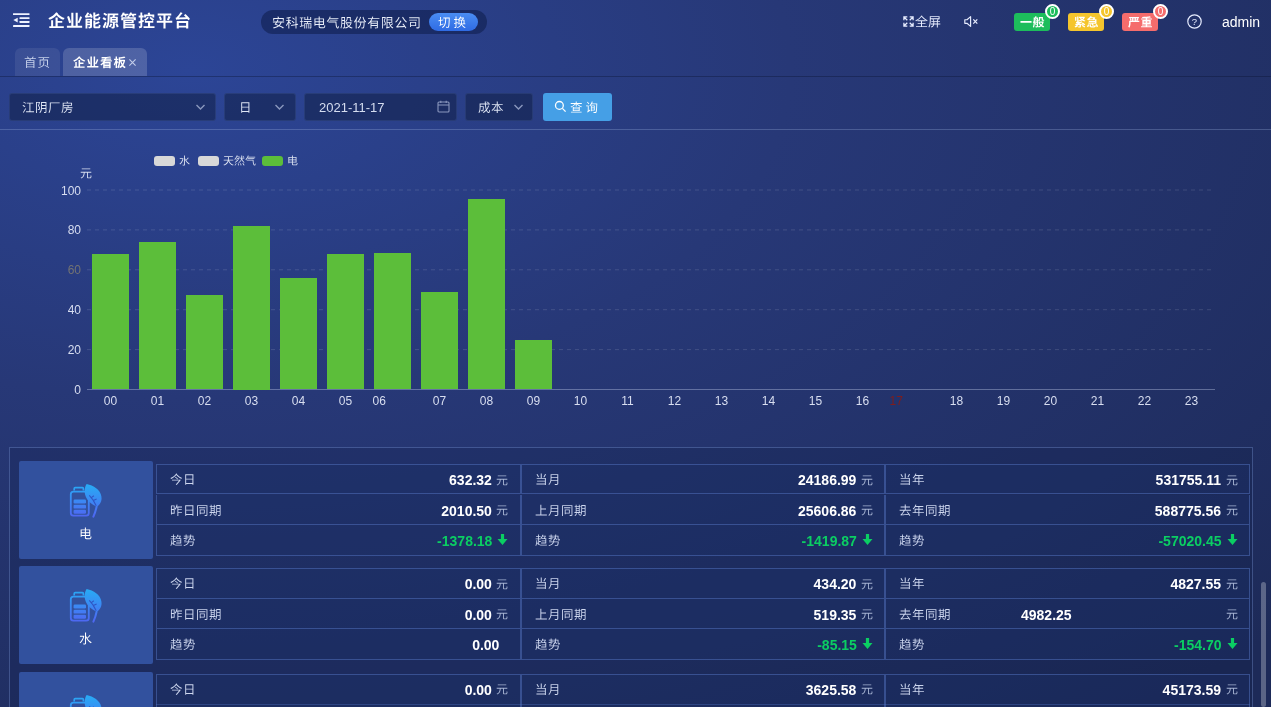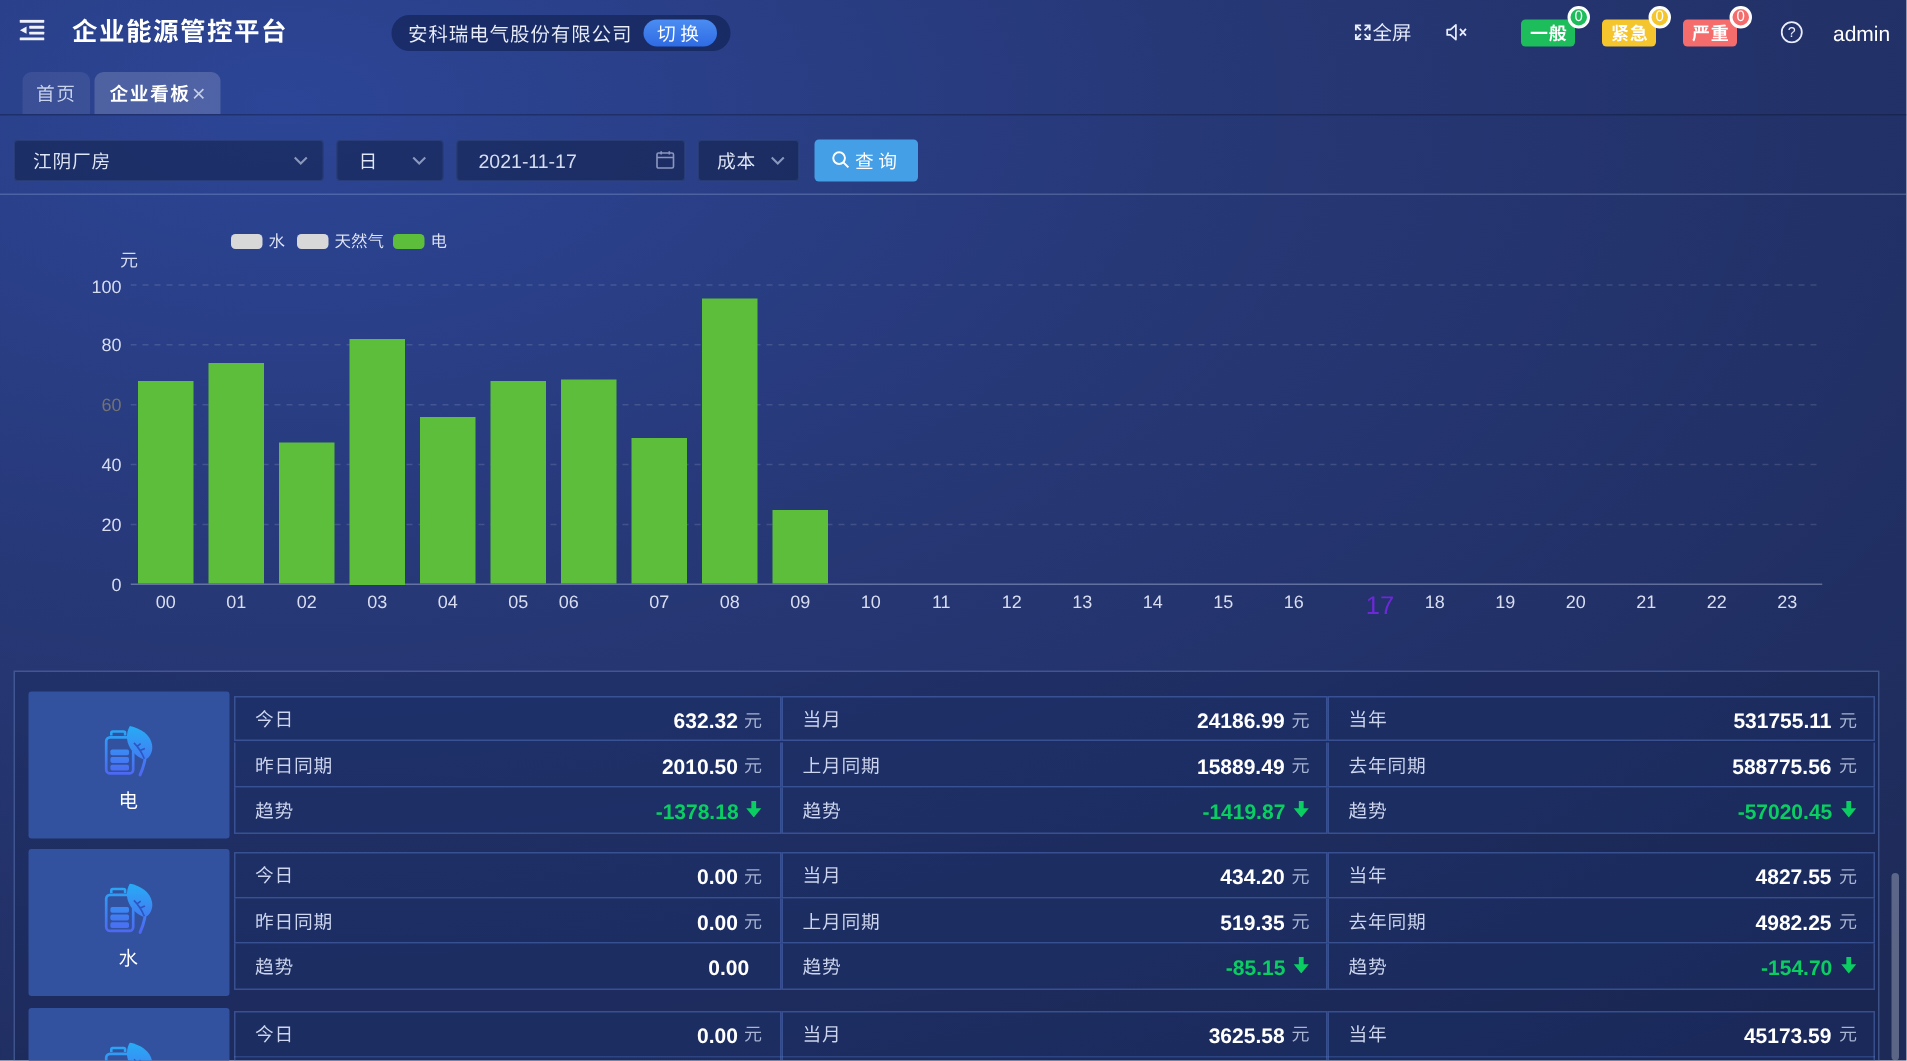--- a/index.html
+++ b/index.html
@@ -193,21 +193,21 @@
 <div class="abs" style="left:468.0px;top:199.4px;width:37px;height:190.1px;background:#5cbe3a"></div>
 <div class="abs num" style="left:513.5px;top:393.5px;width:40px;text-align:center;font-size:12px;color:#d8def0">09</div>
 <div class="abs" style="left:515.0px;top:340.4px;width:37px;height:49.1px;background:#5cbe3a"></div>
 <div class="abs num" style="left:560.5px;top:393.5px;width:40px;text-align:center;font-size:12px;color:#d8def0">10</div>
 <div class="abs num" style="left:607.5px;top:393.5px;width:40px;text-align:center;font-size:12px;color:#d8def0">11</div>
 <div class="abs num" style="left:654.5px;top:393.5px;width:40px;text-align:center;font-size:12px;color:#d8def0">12</div>
 <div class="abs num" style="left:701.5px;top:393.5px;width:40px;text-align:center;font-size:12px;color:#d8def0">13</div>
 <div class="abs num" style="left:748.5px;top:393.5px;width:40px;text-align:center;font-size:12px;color:#d8def0">14</div>
 <div class="abs num" style="left:795.5px;top:393.5px;width:40px;text-align:center;font-size:12px;color:#d8def0">15</div>
 <div class="abs num" style="left:842.5px;top:393.5px;width:40px;text-align:center;font-size:12px;color:#d8def0">16</div>
-<div class="abs num" style="left:889.5px;top:393.5px;width:40px;text-align:right;font-size:17px;color:#6d28d9">17</div>
+<div class="abs num" style="left:889.5px;top:393.5px;width:40px;text-align:left;font-size:12px;color:#7f1d1d">17</div>
 <div class="abs num" style="left:936.5px;top:393.5px;width:40px;text-align:center;font-size:12px;color:#d8def0">18</div>
 <div class="abs num" style="left:983.5px;top:393.5px;width:40px;text-align:center;font-size:12px;color:#d8def0">19</div>
 <div class="abs num" style="left:1030.5px;top:393.5px;width:40px;text-align:center;font-size:12px;color:#d8def0">20</div>
 <div class="abs num" style="left:1077.5px;top:393.5px;width:40px;text-align:center;font-size:12px;color:#d8def0">21</div>
 <div class="abs num" style="left:1124.5px;top:393.5px;width:40px;text-align:center;font-size:12px;color:#d8def0">22</div>
 <div class="abs num" style="left:1171.5px;top:393.5px;width:40px;text-align:center;font-size:12px;color:#d8def0">23</div>
 <div class="abs" style="left:9px;top:447px;width:1244px;height:261px;border:1px solid rgba(120,150,215,0.38);background:rgba(10,20,52,0.15)"></div>
 <div class="abs" style="left:18.5px;top:461px;width:134.5px;height:98px;background:#32519e;border-radius:2px"></div>
 <svg class="abs" style="left:69px;top:484px" width="34" height="34" viewBox="0 0 34 34">
     <defs>
@@ -260,21 +260,21 @@
     <use href="#t_yuan" fill="#a8b5d4"></use>
   </svg>
 <div class="abs num" style="left:291.9px;top:502.5px;width:200px;text-align:right;font-size:14px;font-weight:bold;color:#fff">2010.50</div>
 <div class="abs" style="left:520.9px;top:494.5px;width:364.6px;height:30.3px;border:1px solid rgba(90,125,205,0.45);border-top:none;background:rgba(30,48,105,0.35)"></div>
 <svg style="position:absolute;left:534.8666666666667px;top:503.5px;overflow:visible" width="53" height="14">
     <use href="#t_shangyue" fill="#cdd6ee"></use>
   </svg>
 <svg style="position:absolute;left:860.9333333333334px;top:504.0px;overflow:visible" width="14" height="14">
     <use href="#t_yuan" fill="#a8b5d4"></use>
   </svg>
-<div class="abs num" style="left:656.4px;top:502.5px;width:200px;text-align:right;font-size:14px;font-weight:bold;color:#fff">15889.49</div>
+<div class="abs num" style="left:656.4px;top:502.5px;width:200px;text-align:right;font-size:14px;font-weight:bold;color:#fff">25606.86</div>
 <div class="abs" style="left:885.4px;top:494.5px;width:364.6px;height:30.3px;border:1px solid rgba(90,125,205,0.45);border-top:none;background:rgba(30,48,105,0.35)"></div>
 <svg style="position:absolute;left:899.4333333333334px;top:503.5px;overflow:visible" width="53" height="14">
     <use href="#t_qunian" fill="#cdd6ee"></use>
   </svg>
 <svg style="position:absolute;left:1225.5px;top:504.0px;overflow:visible" width="14" height="14">
     <use href="#t_yuan" fill="#a8b5d4"></use>
   </svg>
 <div class="abs num" style="left:1021.0px;top:502.5px;width:200px;text-align:right;font-size:14px;font-weight:bold;color:#fff">588775.56</div>
 <div class="abs" style="left:156.3px;top:524.8px;width:364.6px;height:31.3px;border:1px solid rgba(90,125,205,0.45);border-top:none;background:rgba(30,48,105,0.35)"></div>
 <svg style="position:absolute;left:170.3px;top:533.8px;overflow:visible" width="27" height="14">
@@ -360,21 +360,21 @@
     <use href="#t_yuan" fill="#a8b5d4"></use>
   </svg>
 <div class="abs num" style="left:656.4px;top:606.6px;width:200px;text-align:right;font-size:14px;font-weight:bold;color:#fff">519.35</div>
 <div class="abs" style="left:885.4px;top:598.6px;width:364.6px;height:30.3px;border:1px solid rgba(90,125,205,0.45);border-top:none;background:rgba(30,48,105,0.35)"></div>
 <svg style="position:absolute;left:899.4333333333334px;top:607.5999999999999px;overflow:visible" width="53" height="14">
     <use href="#t_qunian" fill="#cdd6ee"></use>
   </svg>
 <svg style="position:absolute;left:1225.5px;top:608.0999999999999px;overflow:visible" width="14" height="14">
     <use href="#t_yuan" fill="#a8b5d4"></use>
   </svg>
-<div class="abs num" style="left:1021.0px;top:606.6px;width:200px;text-align:right;font-size:14px;font-weight:bold;color:#fff">4982.25</div>
+<div class="abs num" style="left:1021.0px;top:606.6px;width:200px;text-align:left;font-size:14px;font-weight:bold;color:#fff">4982.25</div>
 <div class="abs" style="left:156.3px;top:628.9px;width:364.6px;height:31.3px;border:1px solid rgba(90,125,205,0.45);border-top:none;background:rgba(30,48,105,0.35)"></div>
 <svg style="position:absolute;left:170.3px;top:637.9px;overflow:visible" width="27" height="14">
     <use href="#t_qushi" fill="#cdd6ee"></use>
   </svg>
 <div class="abs num" style="left:299.4px;top:636.9px;width:200px;text-align:right;font-size:14px;font-weight:bold;color:#fff">0.00</div>
 <div class="abs" style="left:520.9px;top:628.9px;width:364.6px;height:31.3px;border:1px solid rgba(90,125,205,0.45);border-top:none;background:rgba(30,48,105,0.35)"></div>
 <svg style="position:absolute;left:534.8666666666667px;top:637.9px;overflow:visible" width="27" height="14">
     <use href="#t_qushi" fill="#cdd6ee"></use>
   </svg>
 <svg class="abs" style="left:861.9px;top:637.6px" width="11" height="11" viewBox="0 0 11 11">

